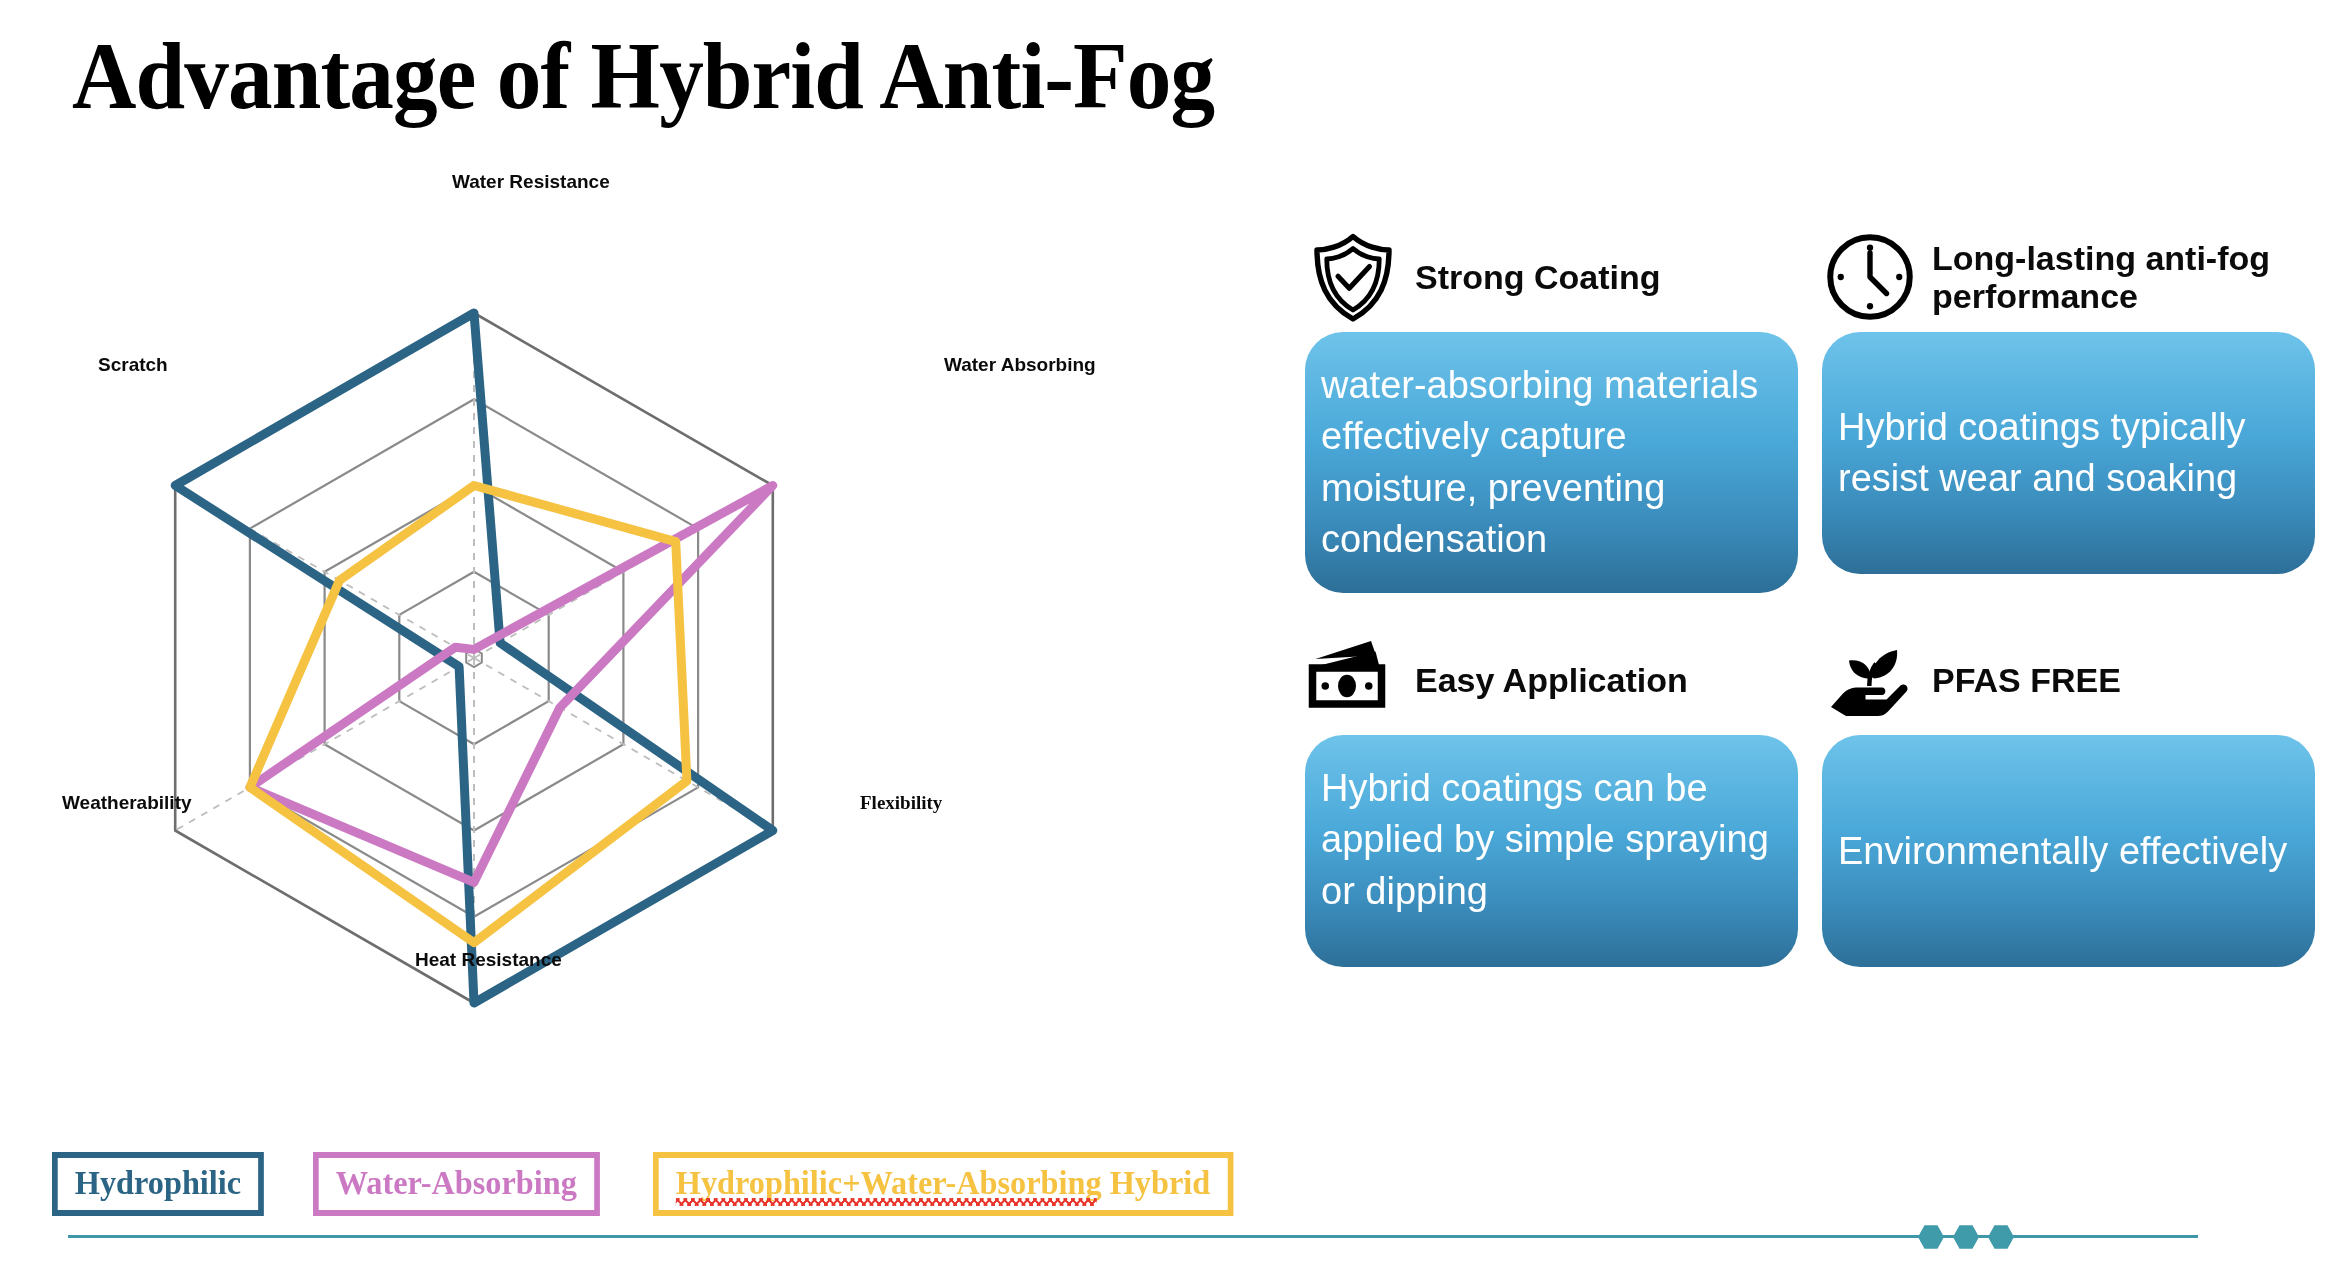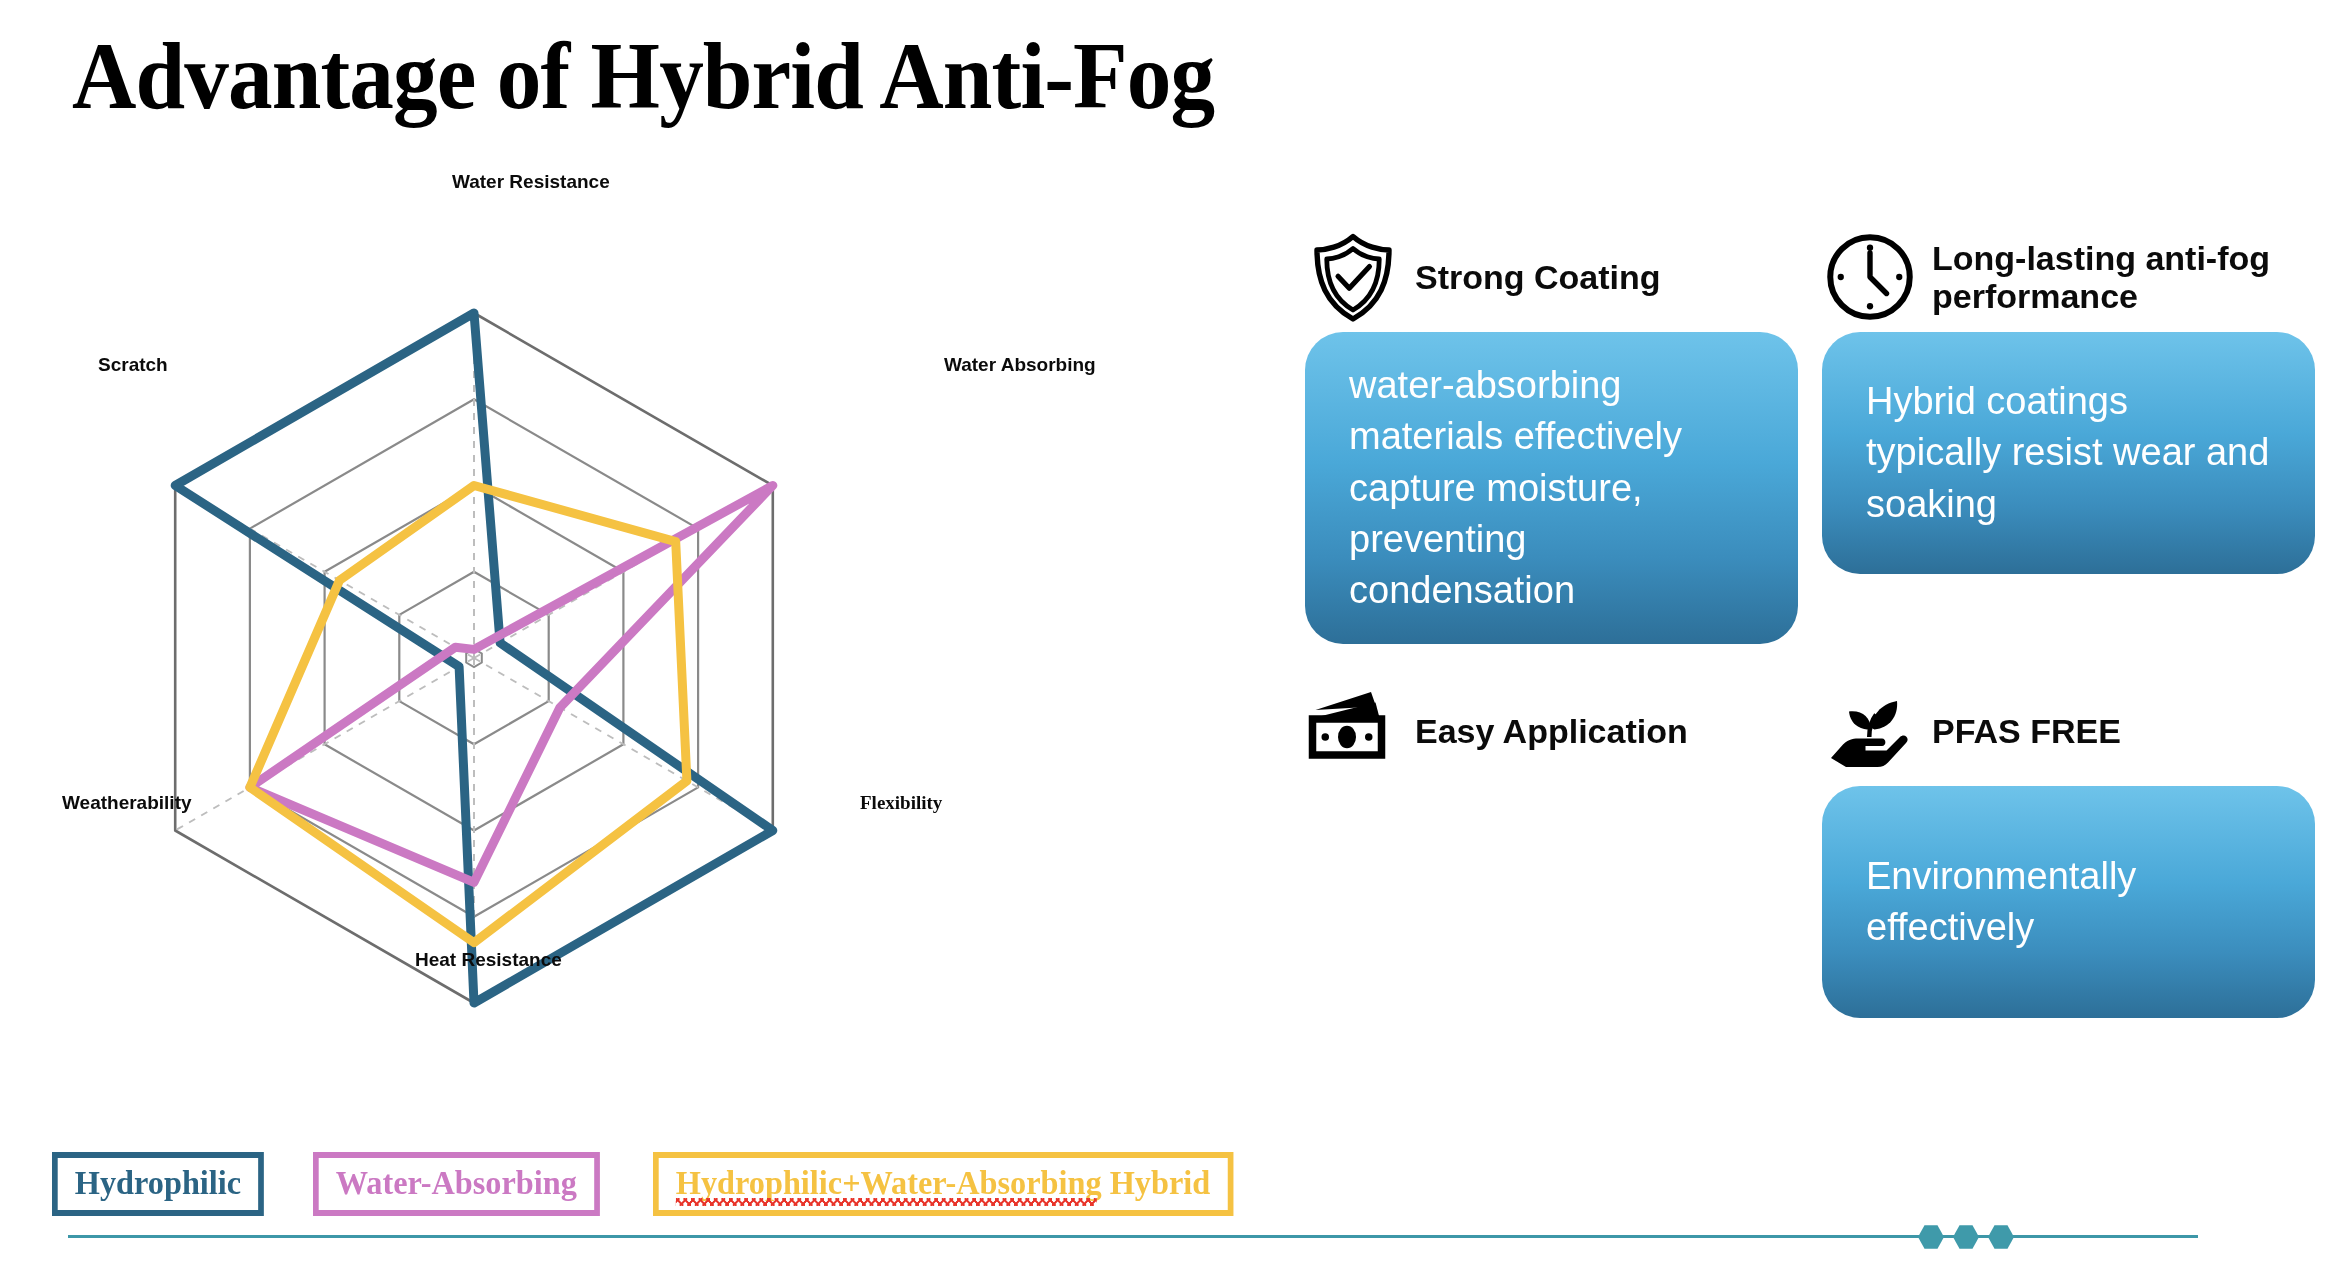--- a/index.html
+++ b/index.html
@@ -56,21 +56,21 @@
   .feature-head { display:flex; align-items:center; gap:14px; min-height:110px; }
   .feature-head .ico { flex:0 0 auto; width:96px; height:96px; display:block; }
   .feature-head .htxt {
     font-size:34px; font-weight:bold; color:#0b0b0b; line-height:1.12;
   }
 
   .card {
     border-radius:38px;
     background:linear-gradient(180deg, #6ec3ea 0%, #4aa8d8 42%, #3b8dbd 72%, #2d6f98 100%);
     color:#fff; font-size:38px; line-height:1.35;
-    padding:28px 44px;
+    padding:28px 16px;
     min-height:242px;
     display:flex; align-items:center;
   }
   .card.tall  { min-height:242px; align-items:flex-start; }
   .card.mid   { min-height:242px; align-items:center; }
   .card.bot-a { min-height:232px; align-items:flex-start; }
   .card.bot-b { min-height:232px; align-items:center; }
 
   
   .bottom-rule {
@@ -165,20 +165,21 @@
           <svg class="ico" viewBox="0 0 64 64">
             <path d="M7 18 L44 6 L47.5 16 L41 16 Z" fill="#000"></path>
             <path d="M9 22.5 L47 13 L49.5 22.5 Z" fill="#000"></path>
             <rect x="5" y="24" width="46" height="24" fill="none" stroke="#000" stroke-width="5"></rect>
             <ellipse cx="28" cy="36" rx="6" ry="7.5" fill="#000"></ellipse>
             <circle cx="13.5" cy="36" r="2.5" fill="#000"></circle>
             <circle cx="42.5" cy="36" r="2.5" fill="#000"></circle>
           </svg>
           <div class="htxt">Easy Application</div>
         </div>
+        <div class="card bot-a">Hybrid coatings can be applied by simple spraying or dipping</div>
       </div>
 
       <div class="feature-col">
         <div class="feature-head">
           <svg class="ico" viewBox="0 0 64 64">
             <path d="M33 30 C33 22 39 14 50 12 C51 22 45 30 35 31 Z" fill="#000"></path>
             <path d="M31 31 C26 31 19 28 18 19 C27 18 32 23 32.5 30 Z" fill="#000"></path>
             <path d="M31.5 36 C31.5 30 33 25 36 21" fill="none" stroke="#000" stroke-width="3"></path>
             <path d="M6 50 L14 41 C18 37 22 37 25 37 L40 37 C43 37 43 42 40 42 L29 42
                      L29 45 L43 45 L52 36 C55 33 59 37 56 40 L44 53 C42 55 40 56 37 56 L16 56 Z" fill="#000"></path>

